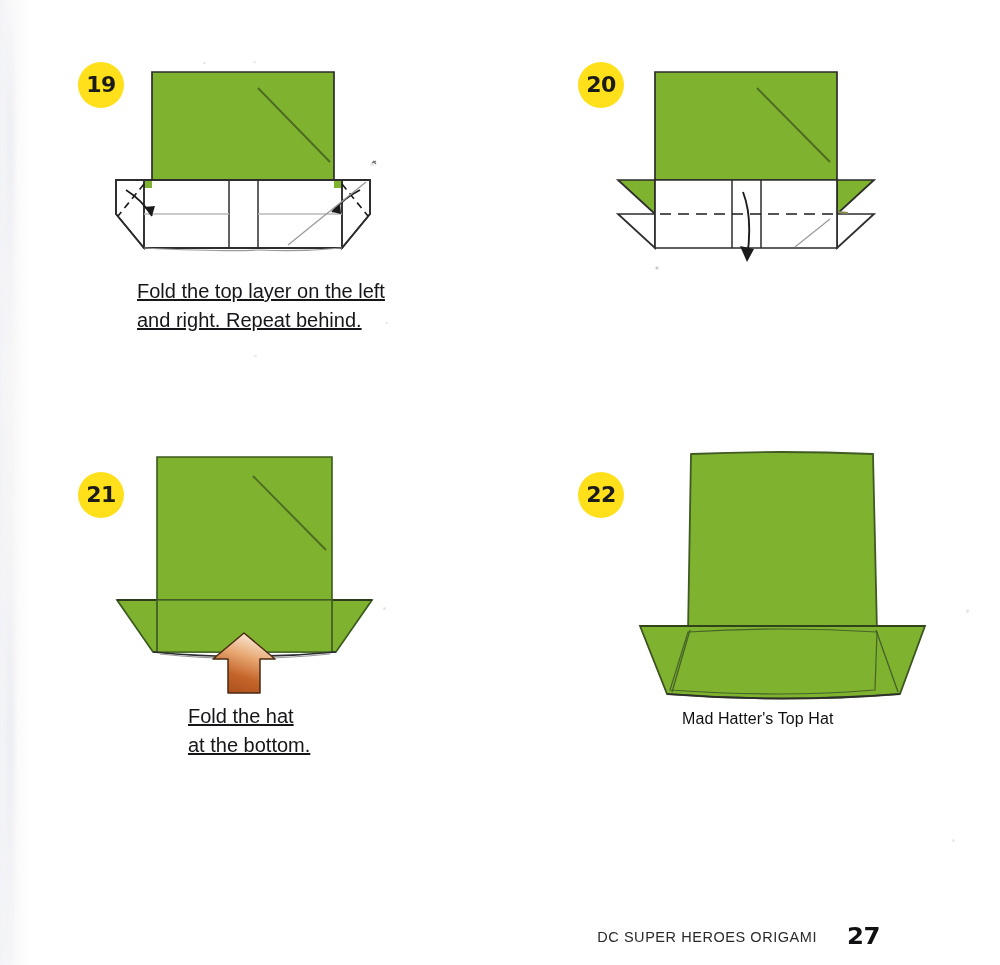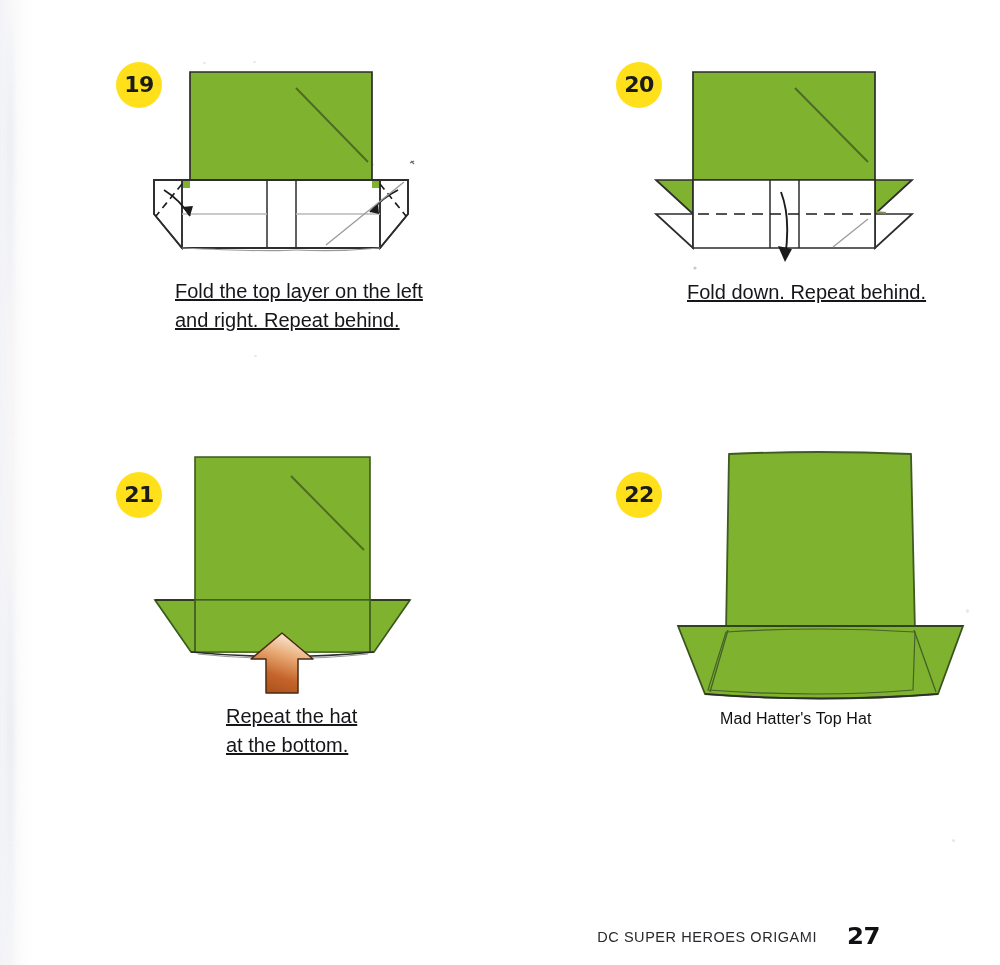--- a/index.html
+++ b/index.html
@@ -46,21 +46,20 @@
   }
 
   .page {
     position: absolute;
     inset: 0;
   }
 
   
   .step {
     position: absolute;
-    margin-left: 38px;
   }
   .step-figure {
     position: absolute;
     left: 0; top: 0;
   }
   .badge {
     position: absolute;
     width: 46px; height: 46px;
     border-radius: 50%;
     background: #ffe01b;
@@ -235,21 +234,20 @@
       <path d="M243,192 Q253,218 247,258" fill="none" stroke="#1b1b1b" stroke-width="1.9"></path>
       <path d="M247,262 L240,246 L254,249 Z" fill="#1b1b1b" stroke="none"></path>
 
       <line x1="330" y1="219" x2="295" y2="247" stroke="#9a9a9a" stroke-width="1.3"></line>
 
       <path d="M338,212 l10,1" stroke="#8a8a55" stroke-width="2"></path>
 
       <circle cx="157" cy="268" r="1.6" fill="#c9c9cf"></circle>
     </svg>
 
-    <div class="caption" style="left:149px;top:278px;width:320px;">Fold down. Repeat behind.</div>
   </div>
 
   <div class="step" style="left:0px;top:440px;width:460px;height:320px;">
 
     <div class="badge" style="left:78px;top:32px;">
       <span class="badge-num">21</span>
     </div>
 
     <svg class="step-figure" width="460" height="270" viewBox="0 0 460 270">
 
@@ -272,21 +270,21 @@
         <linearGradient id="pushArrowGrad21" x1="0" y1="1" x2="0.35" y2="0">
           <stop offset="0%" stop-color="#a44b18"></stop>
           <stop offset="38%" stop-color="#c4642a"></stop>
           <stop offset="72%" stop-color="#e8a873"></stop>
           <stop offset="100%" stop-color="#f7ddc4"></stop>
         </linearGradient>
       </defs>
       <path d="M160,253 L160,219 L145,219 L176,193 L207,219 L192,219 L192,253 Z" transform="translate(68,0)" fill="url(#pushArrowGrad21)" stroke="#4a2a12" stroke-width="1.5" stroke-linejoin="round"></path>
     </svg>
 
-    <div class="caption" style="left:188px;top:262px;width:260px;">Repeat the hat
+    <div class="caption" style="left:188px;top:262px;width:260px;">Fold the hat
 at the bottom.</div>
   </div>
 
   <div class="step" style="left:500px;top:440px;width:470px;height:330px;">
 
     <div class="badge" style="left:78px;top:32px;">
       <span class="badge-num">22</span>
     </div>
 
     <svg class="step-figure" width="470" height="270" viewBox="0 0 470 270">

